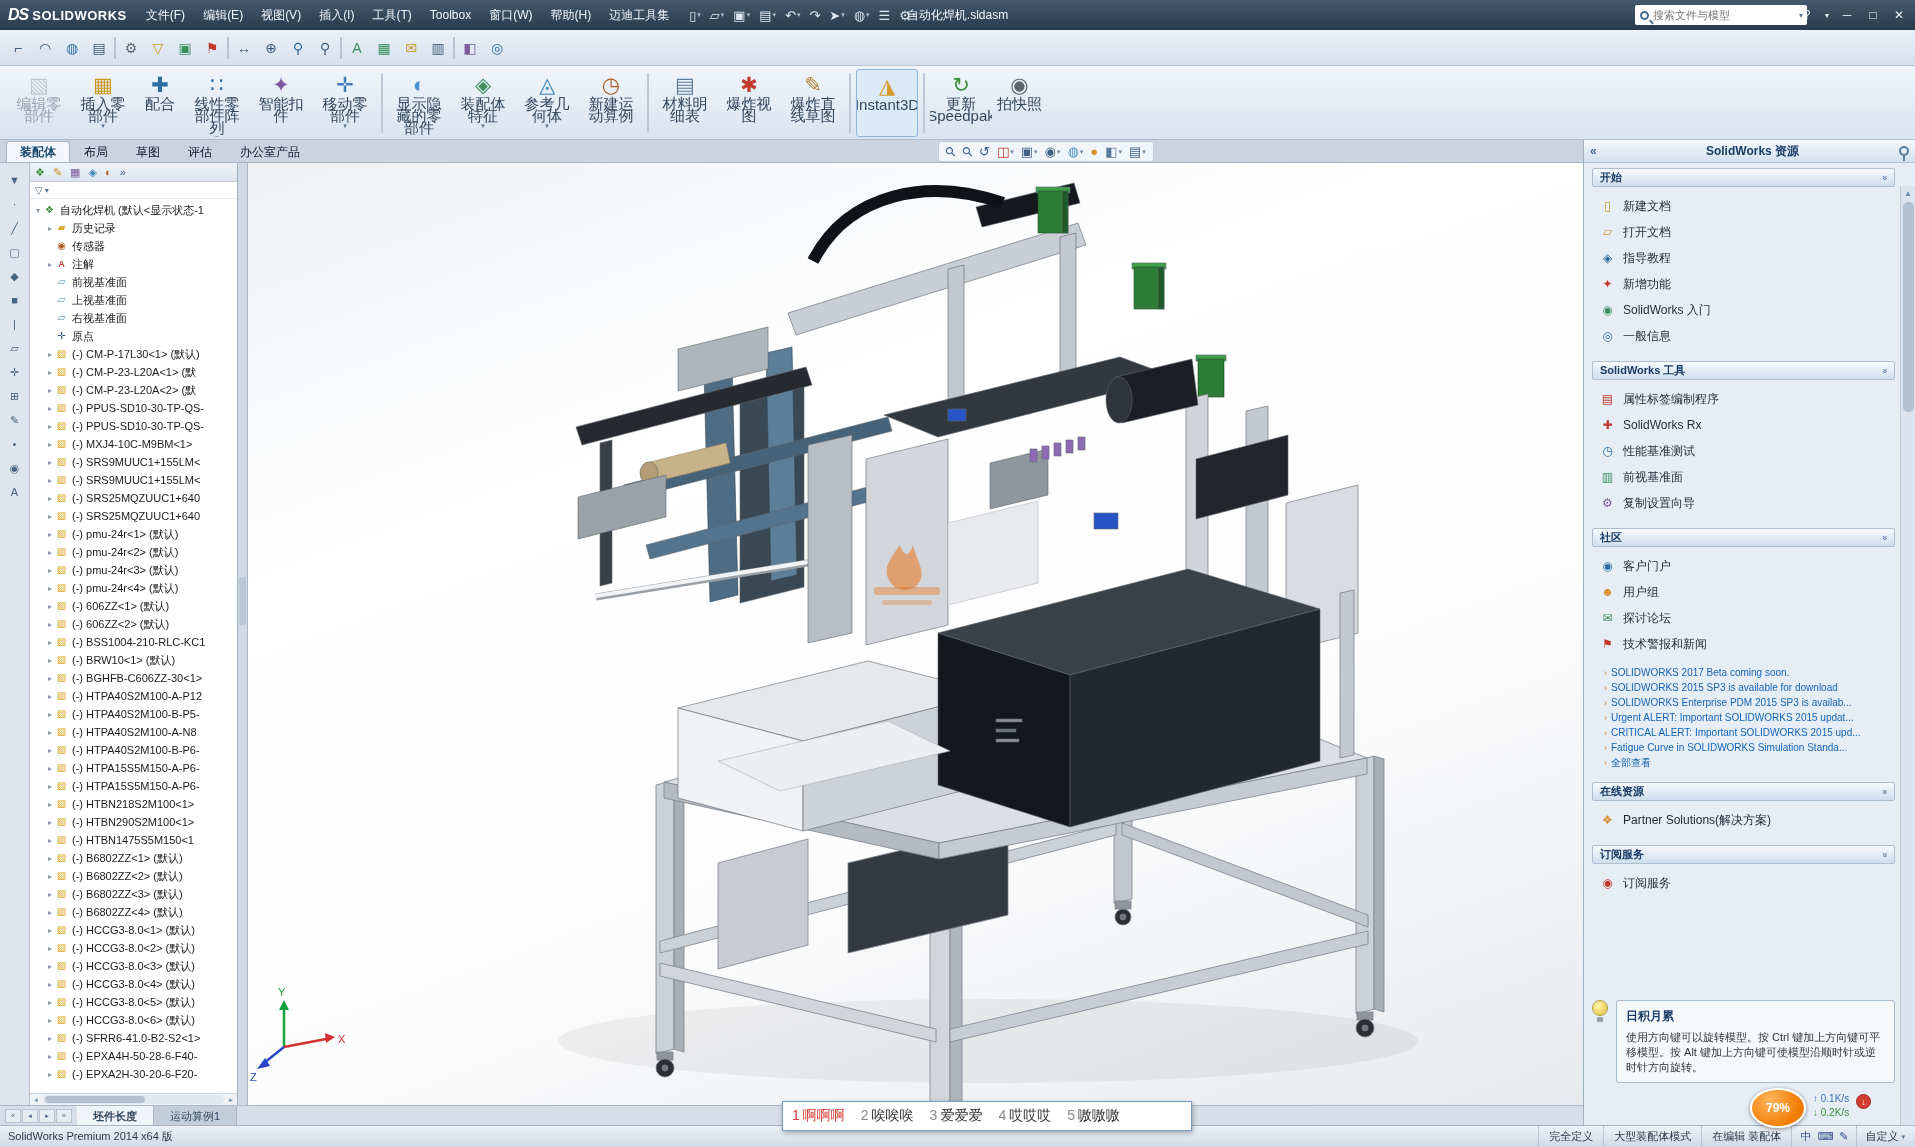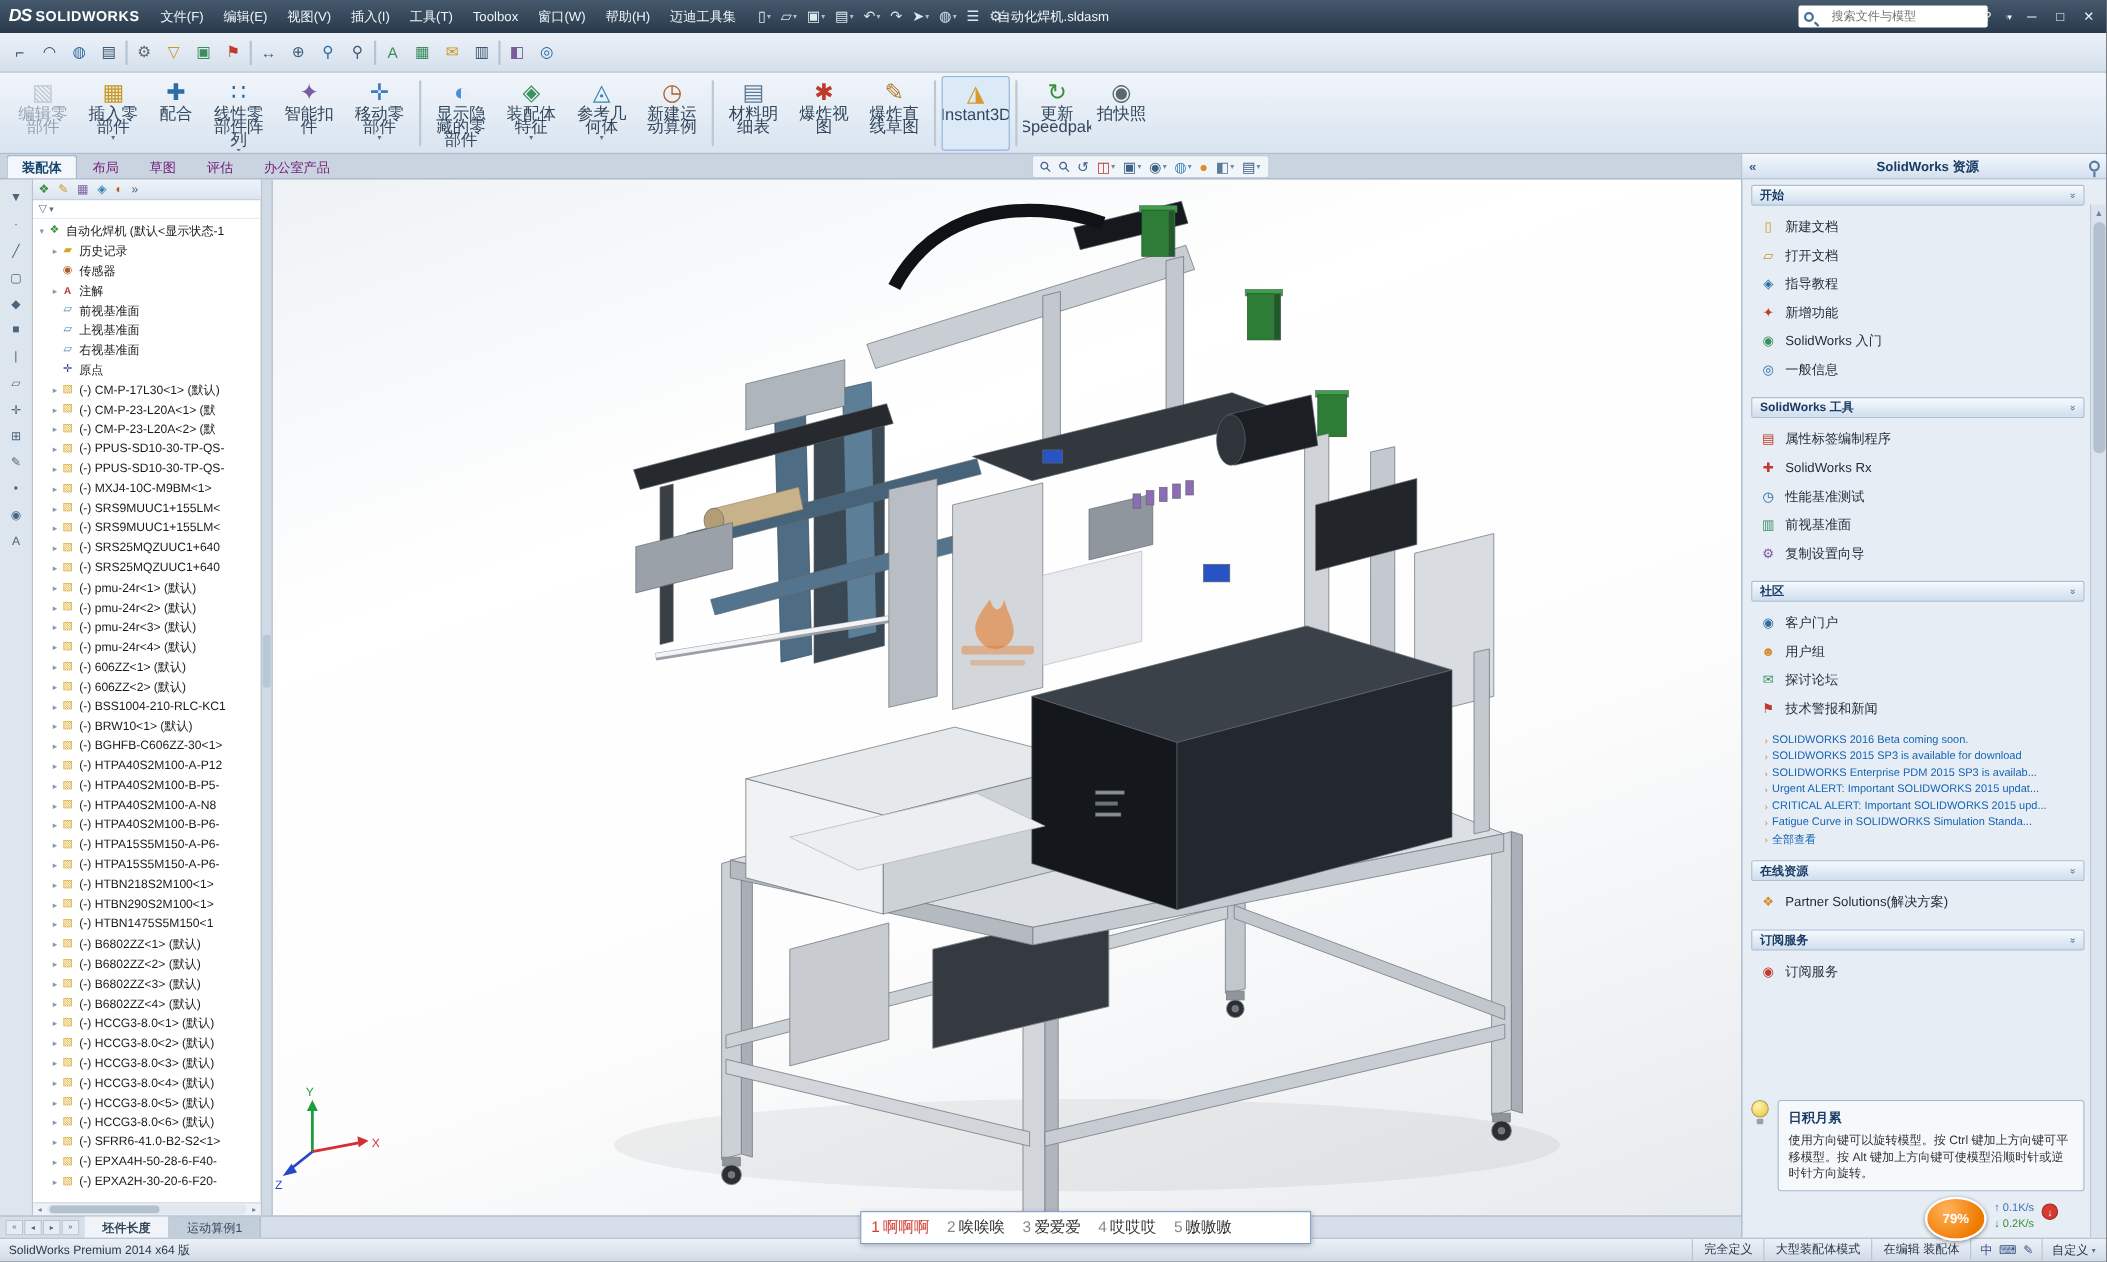--- a/index.html
+++ b/index.html
@@ -12,21 +12,21 @@
   .logo{display:flex;align-items:baseline;padding:0 10px 0 8px}
   .logo-ds{font-style:italic;font-weight:bold;font-size:16px;letter-spacing:-1px;margin-right:4px;color:#fff}
   .logo-tx{font-weight:bold;font-size:13px;letter-spacing:.5px;color:#fff}
   #menubar{display:flex;height:100%;align-items:center}
   .menu-item{padding:0 9px;line-height:30px;white-space:nowrap}
   #tb-icons{display:flex;align-items:center;margin-left:8px;gap:3px}
   .tbi{display:flex;align-items:center;padding:1px 3px;border-radius:2px}
   .tbi .g{font-size:13px;color:#dde7f0}
   .tbi .c{font-size:7px;color:#aebcca;margin-left:1px}
   #doc-title{position:absolute;left:50%;transform:translateX(-50%);line-height:30px;font-size:12px;color:#f2f6fa;white-space:nowrap}
-  #search{position:absolute;right:108px;top:5px;width:172px;height:20px;background:#fff;border-radius:2px;display:flex;align-items:center;padding:0 5px;gap:16px}
+  #search{position:absolute;right:108px;top:5px;width:172px;height:20px;background:#fff;border-radius:2px;display:flex;align-items:center;padding:0 5px;gap:4px}
   #search input{flex:1;border:0;outline:0;font-size:11px;color:#444;background:transparent;font-family:inherit}
   .magnifier{width:9px;height:9px;border:2px solid #4a6e94;border-radius:50%;position:relative;flex:none}
   .magnifier::after{content:"";position:absolute;left:7px;top:8px;width:5px;height:2px;background:#4a6e94;transform:rotate(45deg)}
   #search .c{font-size:8px;color:#607a94}
   #win-btns{position:absolute;right:4px;top:0;height:30px;display:flex;align-items:center;gap:2px}
   .wbtn{min-width:24px;height:22px;display:flex;align-items:center;justify-content:center;font-size:12px;color:#eaf0f6;border-radius:2px}
   .wbtn.small{min-width:12px;font-size:8px}
 
   
   #quickbar{position:absolute;top:30px;left:0;right:0;height:36px;background:linear-gradient(#ebf1f8,#d5e0ec);border-bottom:1px solid #b7c3d1;display:flex;align-items:center;padding:0 6px;gap:3px;z-index:19}
@@ -38,21 +38,21 @@
   .rbtn{min-width:48px;max-width:62px;display:flex;flex-direction:column;align-items:center;padding:4px 3px 1px;border-radius:3px;text-align:center;overflow:hidden}
   .ric{font-size:21px;line-height:23px}
   .rlb{font-size:15px;line-height:12px;color:#33475c;margin-top:2px}
   .rdd{font-size:7px;color:#55708c;line-height:8px}
   .rbtn.disabled{opacity:.45}
   .rbtn.active{background:#dceaf8;border:1px solid #8fb4dc;border-radius:3px}
   .rbtn.sep{min-width:2px;max-width:2px;padding:0;background:#bcc8d6;margin:4px 3px}
 
   
   #tabstrip{position:absolute;top:140px;left:0;width:1583px;height:23px;background:#c9d4e0;border-bottom:1px solid #a7b5c4;display:flex;align-items:flex-end;padding-left:6px;z-index:17}
-  .cmtab{padding:3px 13px 2px;font-size:12px;color:#701a75;border:1px solid transparent;border-bottom:0;border-radius:3px 3px 0 0;line-height:15px;white-space:nowrap}
+  .cmtab{padding:3px 13px 2px;font-size:12px;color:#0f172a;border:1px solid transparent;border-bottom:0;border-radius:3px 3px 0 0;line-height:15px;white-space:nowrap}
   .cmtab.active{background:#f3f7fb;border-color:#a7b5c4;color:#16486e;font-weight:bold}
   #headsup{position:absolute;left:938px;top:1px;height:21px;display:flex;align-items:center;background:rgba(250,252,255,.8);border:1px solid #c3cedb;border-radius:3px;padding:0 7px;gap:7px}
   .hui{display:flex;align-items:center;font-size:13px}
   .hui .g{line-height:14px}
   .hui .c{font-size:7px;margin-left:1px;color:#6b86a3}
   .hui.mag .g{display:inline-block;transform:rotate(-45deg)}
 
   
   #main{position:absolute;top:163px;left:0;width:1583px;height:942px;display:flex}
   #leftdock{width:30px;background:#dde5ee;border-right:1px solid #b7c3d1;display:flex;flex-direction:column;align-items:center;padding-top:8px;gap:6px;flex:none}
@@ -909,21 +909,21 @@
     <span>探讨论坛</span>
   </div>
             <div class="tp-item">
     <span class="ic" style="color: rgb(192, 57, 43);">⚑</span>
     <span>技术警报和新闻</span>
   </div>
           </div>
         <div class="tp-news">
             <div class="tp-newsitem">
     <span class="b">›</span>
-    <span>SOLIDWORKS 2016 Beta coming soon.</span>
+    <span>SOLIDWORKS 2017 Beta coming soon.</span>
   </div>
             <div class="tp-newsitem">
     <span class="b">›</span>
     <span>SOLIDWORKS 2015 SP3 is available for download</span>
   </div>
             <div class="tp-newsitem">
     <span class="b">›</span>
     <span>SOLIDWORKS Enterprise PDM 2015 SP3 is availab...</span>
   </div>
             <div class="tp-newsitem">

